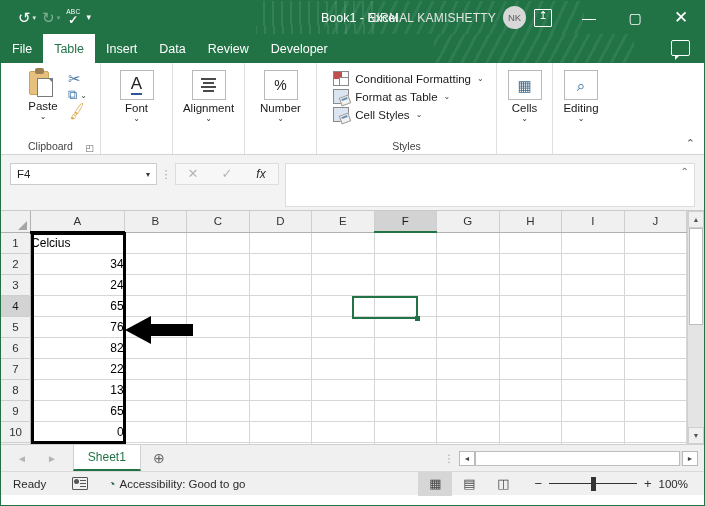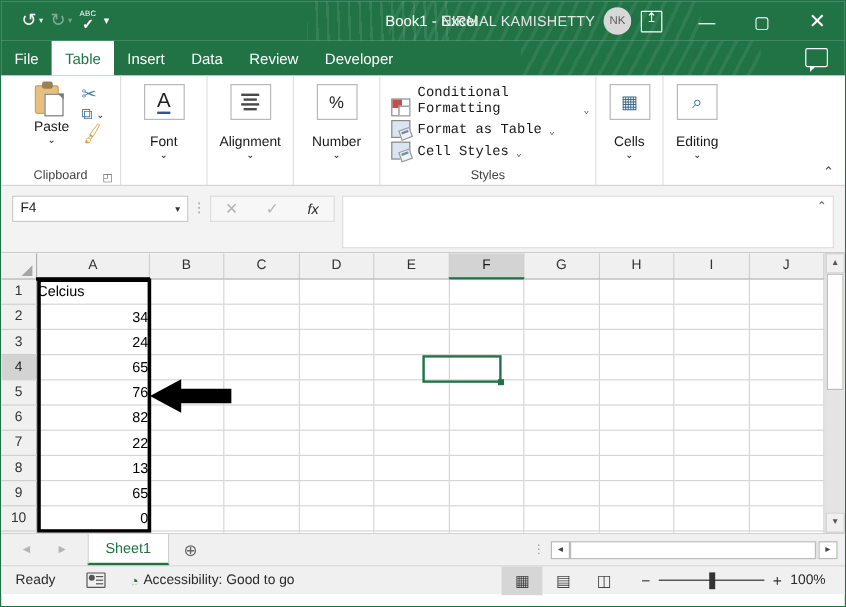--- a/index.html
+++ b/index.html
@@ -123,21 +123,21 @@
     font-size: 10.5px; color: #444; text-align: center; width: 100%;
     padding-bottom: 2px; position: relative;
   }
   .launcher {
     position: absolute; right: 6px; bottom: 1px; font-size: 9px; color: #666;
   }
   .bigbtn {
     display: flex; flex-direction: column; align-items: center;
     padding: 2px 6px 0; cursor: default;
   }
-  .bigbtn .lbl { font-size: 11.5px; color: #1a1a1a; margin-top: 13px; }
+  .bigbtn .lbl { font-size: 11.5px; color: #1a1a1a; margin-top: 2px; }
   .bigbtn .dd { font-size: 8px; color: #333; line-height: 8px; margin-top: 1px; }
   .boxicon {
     width: 34px; height: 30px; border: 1px solid #b9b9b9; background: #fff;
     display: flex; align-items: center; justify-content: center;
   }
 
   
   .clip-grp { width: 100px; }
   .clip-inner { display: flex; gap: 2px; padding-left: 6px; }
   .paste-col { display: flex; flex-direction: column; align-items: center; width: 46px; }
@@ -175,21 +175,21 @@
   .font-A::after {
     content: ""; position: absolute; left: 0; right: 0; bottom: -1px;
     height: 2.5px; background: #2f5597;
   }
   .align-lines { display: flex; flex-direction: column; gap: 2.5px; align-items: center; }
   .align-lines i { display: block; height: 1.6px; background: #4a4a4a; }
   .pct { font-size: 14px; color: #222; }
 
   .styles-grp { width: 180px; }
   .styles-list { display: flex; flex-direction: column; gap: 3px; padding: 3px 0 0 4px; }
-  .style-row { display: flex; align-items: flex-end; gap: 6px; font-family: Liberation Mono, monospace; }
+  .style-row { display: flex; align-items: center; gap: 6px; }
   .style-row .txt { font-size: 11.5px; color: #1a1a1a; }
   .style-row .chv { font-size: 8px; color: #444; }
   .sico { width: 16px; height: 15px; position: relative; flex: none; }
   .sico-cf { background: #fff; border: 1px solid #8a8a8a; }
   .sico-cf::before {
     content: ""; position: absolute; left: 0; top: 0; width: 8px; height: 7px; background: #c0504d;
   }
   .sico-cf::after {
     content: ""; position: absolute; right: 0; bottom: 0; width: 8px; height: 7px;
     background: #fff; border-left: 1px solid #8a8a8a; border-top: 1px solid #8a8a8a;

